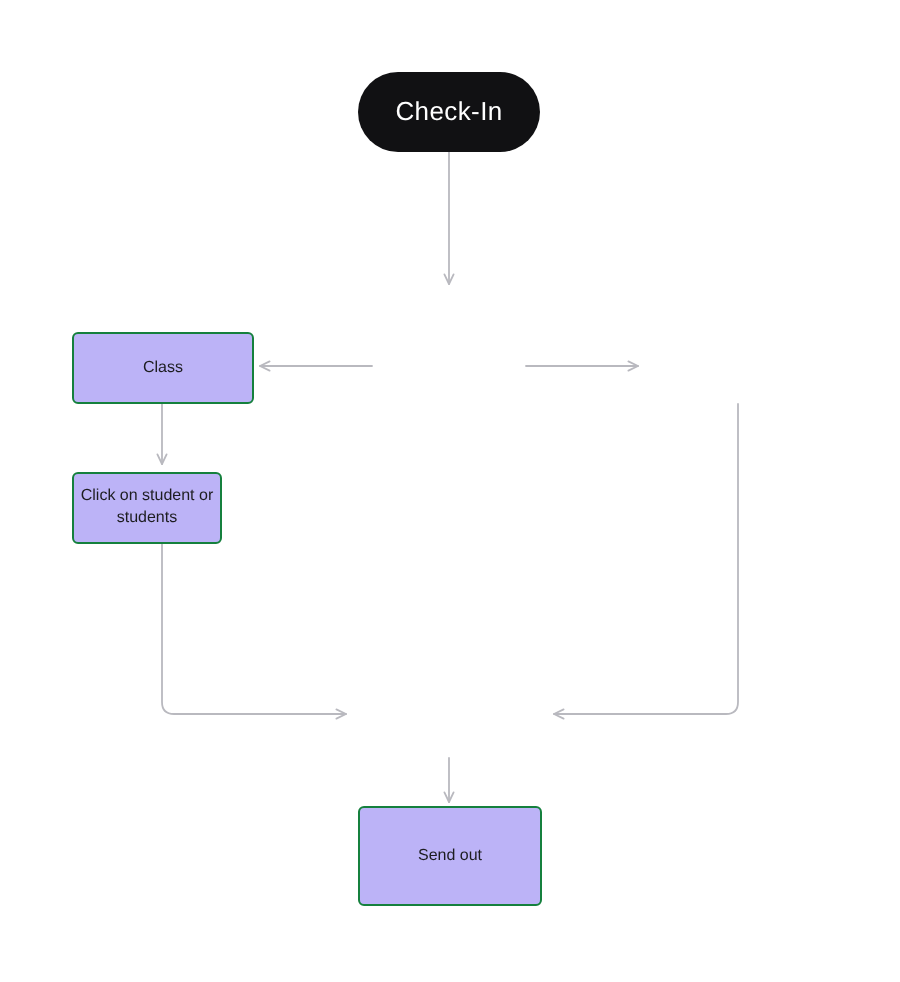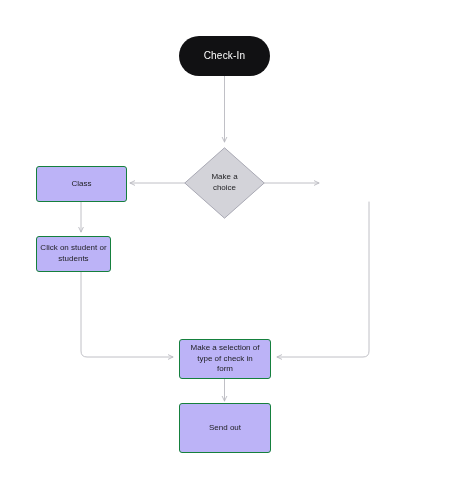--- a/index.html
+++ b/index.html
@@ -38,21 +38,21 @@
     display: block;
     line-height: 1.32;
     white-space: pre-line;
   }
 
   
   .pill {
     background: #111113;
     border-radius: 999px;
     color: #ffffff;
-    font-size: 10px;
+    font-size: 13px;
     letter-spacing: 0.2px;
   }
 
   
   .process {
     background: #bcb3f7;
     border: 1px solid #15803d;
     border-radius: 3px;
     color: #1d1d20;
     font-size: 8px;
@@ -103,41 +103,29 @@
       <path d="M369,202 L369,351 Q369,357 363,357 L277,357" marker-end="url(#arrow)"></path>
 
       <path d="M224.5,379 L224.5,401" marker-end="url(#arrow)"></path>
     </g>
   </svg>
 
   <div class="node pill" style="left:179px; top:36px; width:91px; height:40px;">
     <span class="node-label">Check-In</span>
   </div>
 
-  <div class="node decision" style="left:184px; top:147px; width:81px; height:72px;">
-    <svg class="diamond-shape" viewBox="0 0 81 72" preserveAspectRatio="none" aria-hidden="true">
-      <polygon points="40.5,0.8 80.2,36 40.5,71.2 0.8,36" fill="#d3d3d9" stroke="#a9a9b4" stroke-width="1"></polygon>
-    </svg>
-    <span class="node-label">Make a
-choice</span>
-  </div>
 
   <div class="node process" style="left:36px; top:166px; width:91px; height:36px;">
     <span class="node-label">Class</span>
   </div>
 
 
   <div class="node process" style="left:36px; top:236px; width:75px; height:36px;">
     <span class="node-label">Click on student or
 students</span>
   </div>
 
-  <div class="node process" style="left:179px; top:339px; width:92px; height:40px;">
-    <span class="node-label">Make a selection of
-type of check in
-form</span>
-  </div>
 
   <div class="node process" style="left:179px; top:403px; width:92px; height:50px;">
     <span class="node-label">Send out</span>
   </div>
 
 </div>
 
 </body></html>

